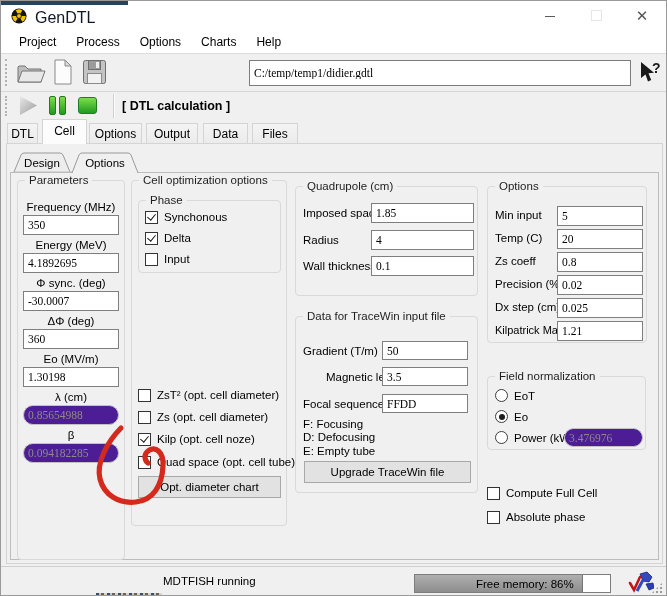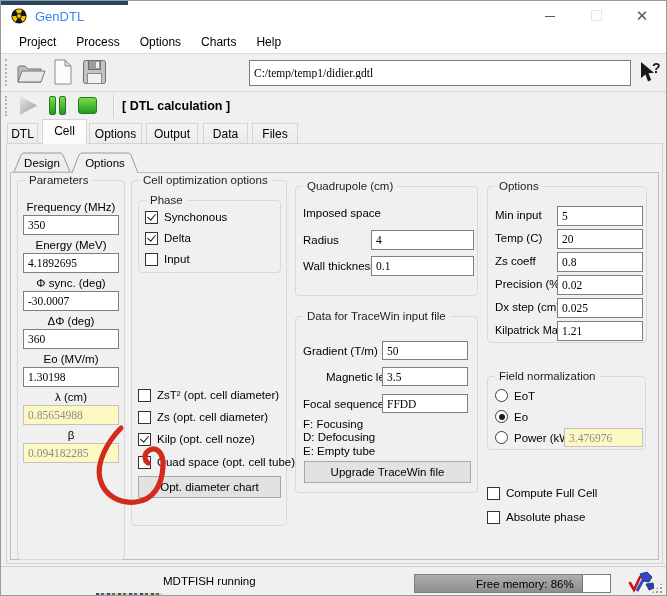--- a/index.html
+++ b/index.html
@@ -2,31 +2,31 @@
 <html><head>
 <meta charset="utf-8">
 <style>
   html,body{margin:0;padding:0;background:#cfcfcf;font-family:"Liberation Sans",sans-serif;}
   .window{position:relative;width:667px;height:596px;background:#f0f0f0;overflow:hidden;
           border:1px solid #9a9a9a;box-sizing:border-box;margin:0 auto;}
   .abs{position:absolute;}
   .lbl{position:absolute;font-size:11.5px;color:#000;white-space:nowrap;line-height:13px;}
   
   .titlebar{position:absolute;left:0;top:0;width:100%;height:30px;background:#fff;}
-  .title-text{position:absolute;left:34px;top:8px;font-size:13px;color:#3b82f6;}
+  .title-text{position:absolute;left:34px;top:8px;font-size:16px;color:#0f172a;}
   .cap-btn{position:absolute;top:0;width:34px;height:30px;text-align:center;line-height:30px;color:#5a5a5a;font-size:13px;}
   .menubar{position:absolute;left:0;top:30px;width:100%;height:22px;background:#fff;display:flex;align-items:center;padding-left:8px;box-sizing:border-box;}
   .menu-item{font-size:12px;color:#000;padding:2px 10px 3px 10px;}
   
   .toolbar1{position:absolute;left:0;top:52px;width:100%;height:38px;background:#f0f0f0;border-top:1px solid #dcdcdc;box-sizing:border-box;}
   .toolbar2{position:absolute;left:0;top:90px;width:100%;height:28px;background:#f0f0f0;border-top:1px solid #d7d7d7;box-sizing:border-box;}
   .grip{position:absolute;left:4px;width:3px;border-left:2px dotted #b2b2b2;}
   .tf{position:absolute;height:20px;background:#fff;border:1px solid #7f7f7f;font-family:Liberation Serif, serif;
       font-size:11.5px;color:#000;padding:0 4px;box-sizing:border-box;outline:none;}
-  .tf.disabled{background:#fef9c3;color:#8b8b8b;border-color:#c2c2c2;}
+  .tf.disabled{background:#4c1d95;color:#8b8b8b;border-color:#c2c2c2;border-radius:10px;}
   .play{width:17px;height:19px;background:linear-gradient(135deg,#e9e9e9,#9b9b9b);clip-path:polygon(0 0,100% 50%,0 100%);}
   .gbar{position:absolute;top:0;width:7px;height:19px;border-radius:2px;border:1px solid #1f7d1f;
         background:linear-gradient(#7fdc4a,#1f9b1f);box-sizing:border-box;}
   .stop{width:19px;height:17px;border-radius:3px;border:1px solid #1f7d1f;background:linear-gradient(#7fdc4a,#1f9b1f);box-sizing:border-box;}
   .vsep{position:absolute;width:1px;background:#d2d2d2;border-right:1px solid #fbfbfb;}
   .runlabel{position:absolute;left:121px;top:7px;font-size:12.5px;font-weight:bold;color:#000;}
   
   .tabbar{position:absolute;left:0;top:118px;width:100%;height:25px;}
   .tab{position:absolute;top:4px;height:20px;background:linear-gradient(#f4f4f4,#ebebeb);border:1px solid #d4d4d4;border-bottom:none;
        text-align:center;font-size:12px;line-height:20px;color:#000;box-sizing:border-box;}
@@ -188,20 +188,21 @@
         <div class="cb checked" style="left:6px;top:252px;"></div>
         <div class="lbl" style="left:25px;top:252px;">Kilp (opt. cell noze)</div>
         <div class="cb" style="left:6px;top:275px;"></div>
         <div class="lbl" style="left:25px;top:275px;">Quad space (opt. cell tube)</div>
         <button class="btn" style="left:6px;top:295px;width:143px;height:22px;">Opt. diameter chart</button>
       </div>
 
       <div class="group" style="left:284px;top:13px;width:183px;height:110px;">
         <span class="glabel">Quadrupole (cm)</span>
         <div class="lbl" style="left:7px;top:20px;">Imposed space</div>
+        <input class="tf" style="left: 75px; top: 16px; width: 103px;" value="1.85">
         <div class="lbl" style="left:7px;top:47px;">Radius</div>
         <input class="tf" style="left: 75px; top: 43px; width: 103px;" value="4">
         <div class="lbl" style="left:7px;top:73px;">Wall thickness</div>
         <input class="tf" style="left: 75px; top: 69px; width: 103px;" value="0.1">
       </div>
 
       <div class="group" style="left:284px;top:143px;width:183px;height:177px;">
         <span class="glabel">Data for TraceWin input file</span>
         <div class="lbl" style="left:7px;top:28px;">Gradient (T/m)</div>
         <input class="tf" style="left: 86px; top: 24px; width: 86px; height: 19px;" value="50">

